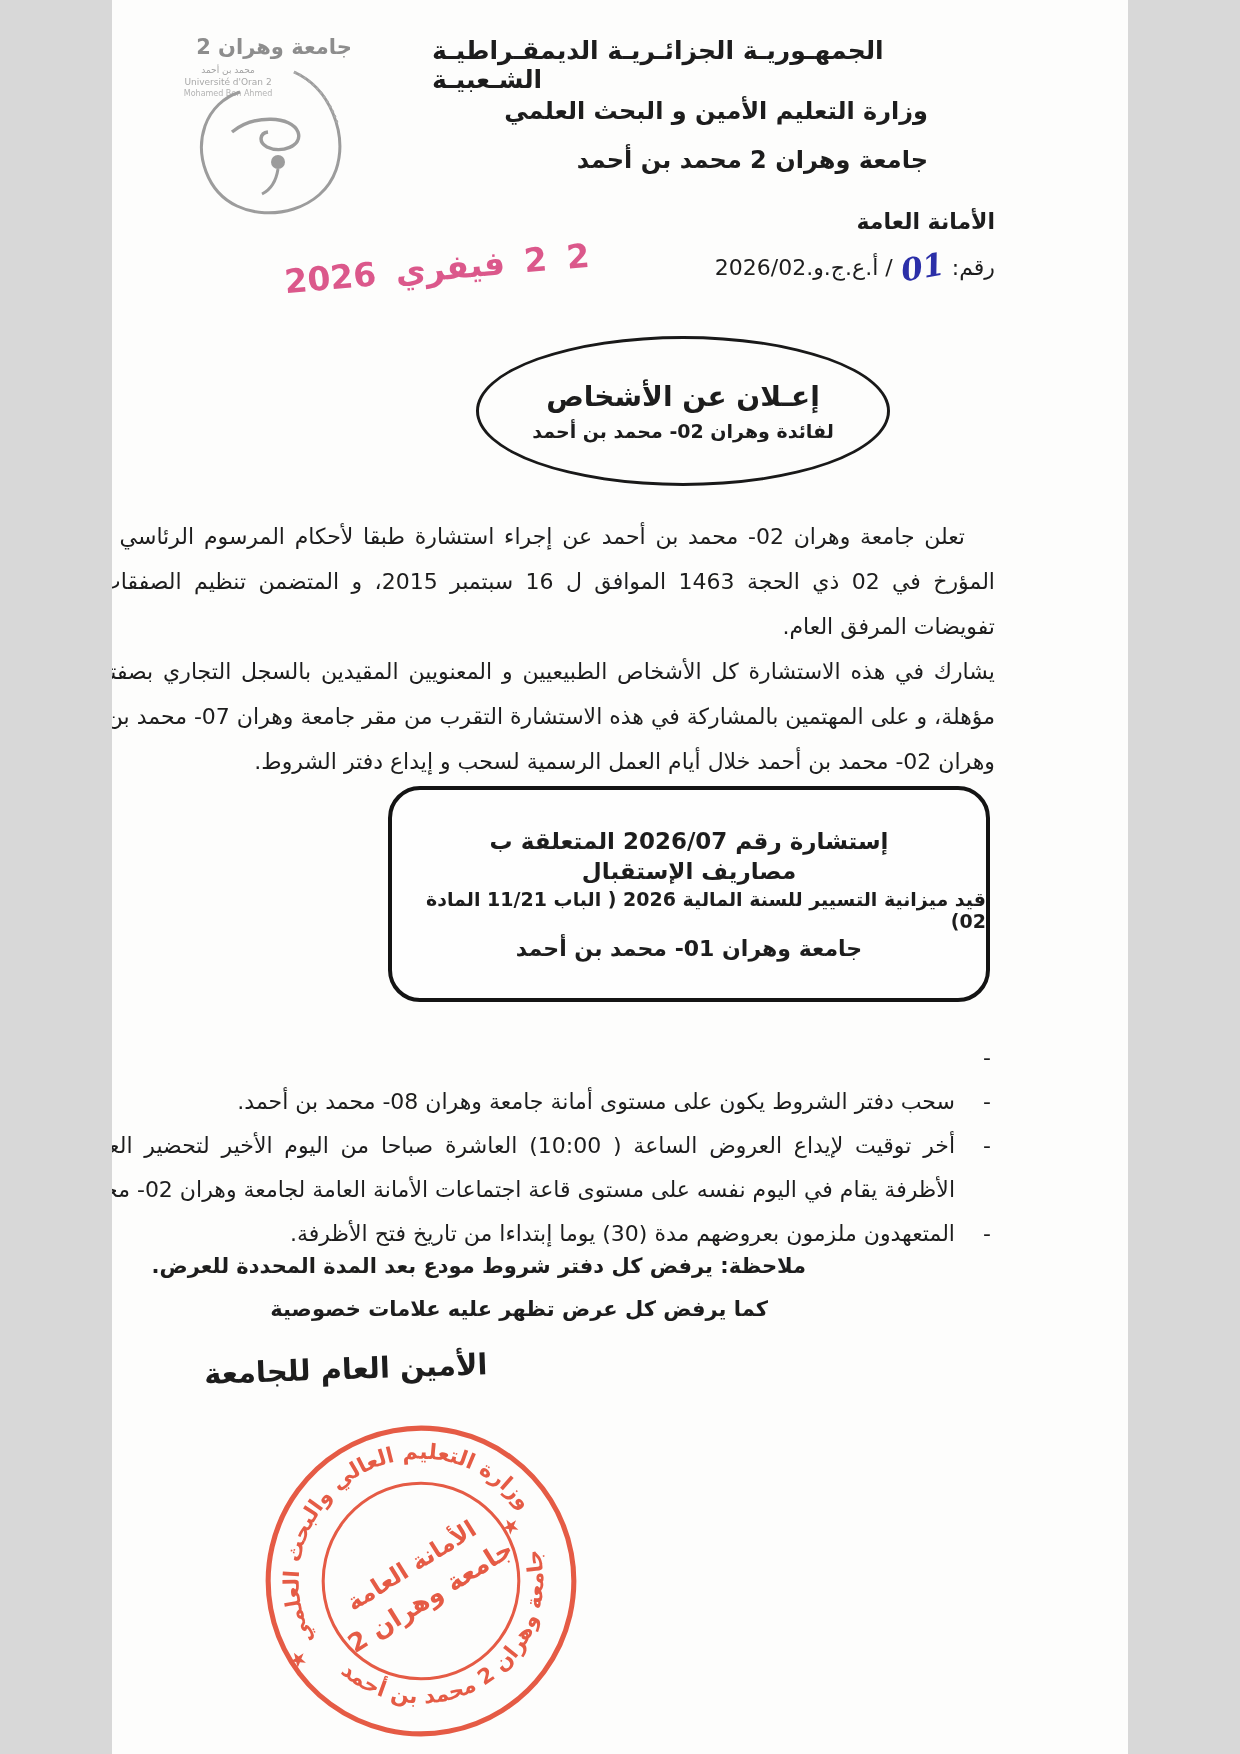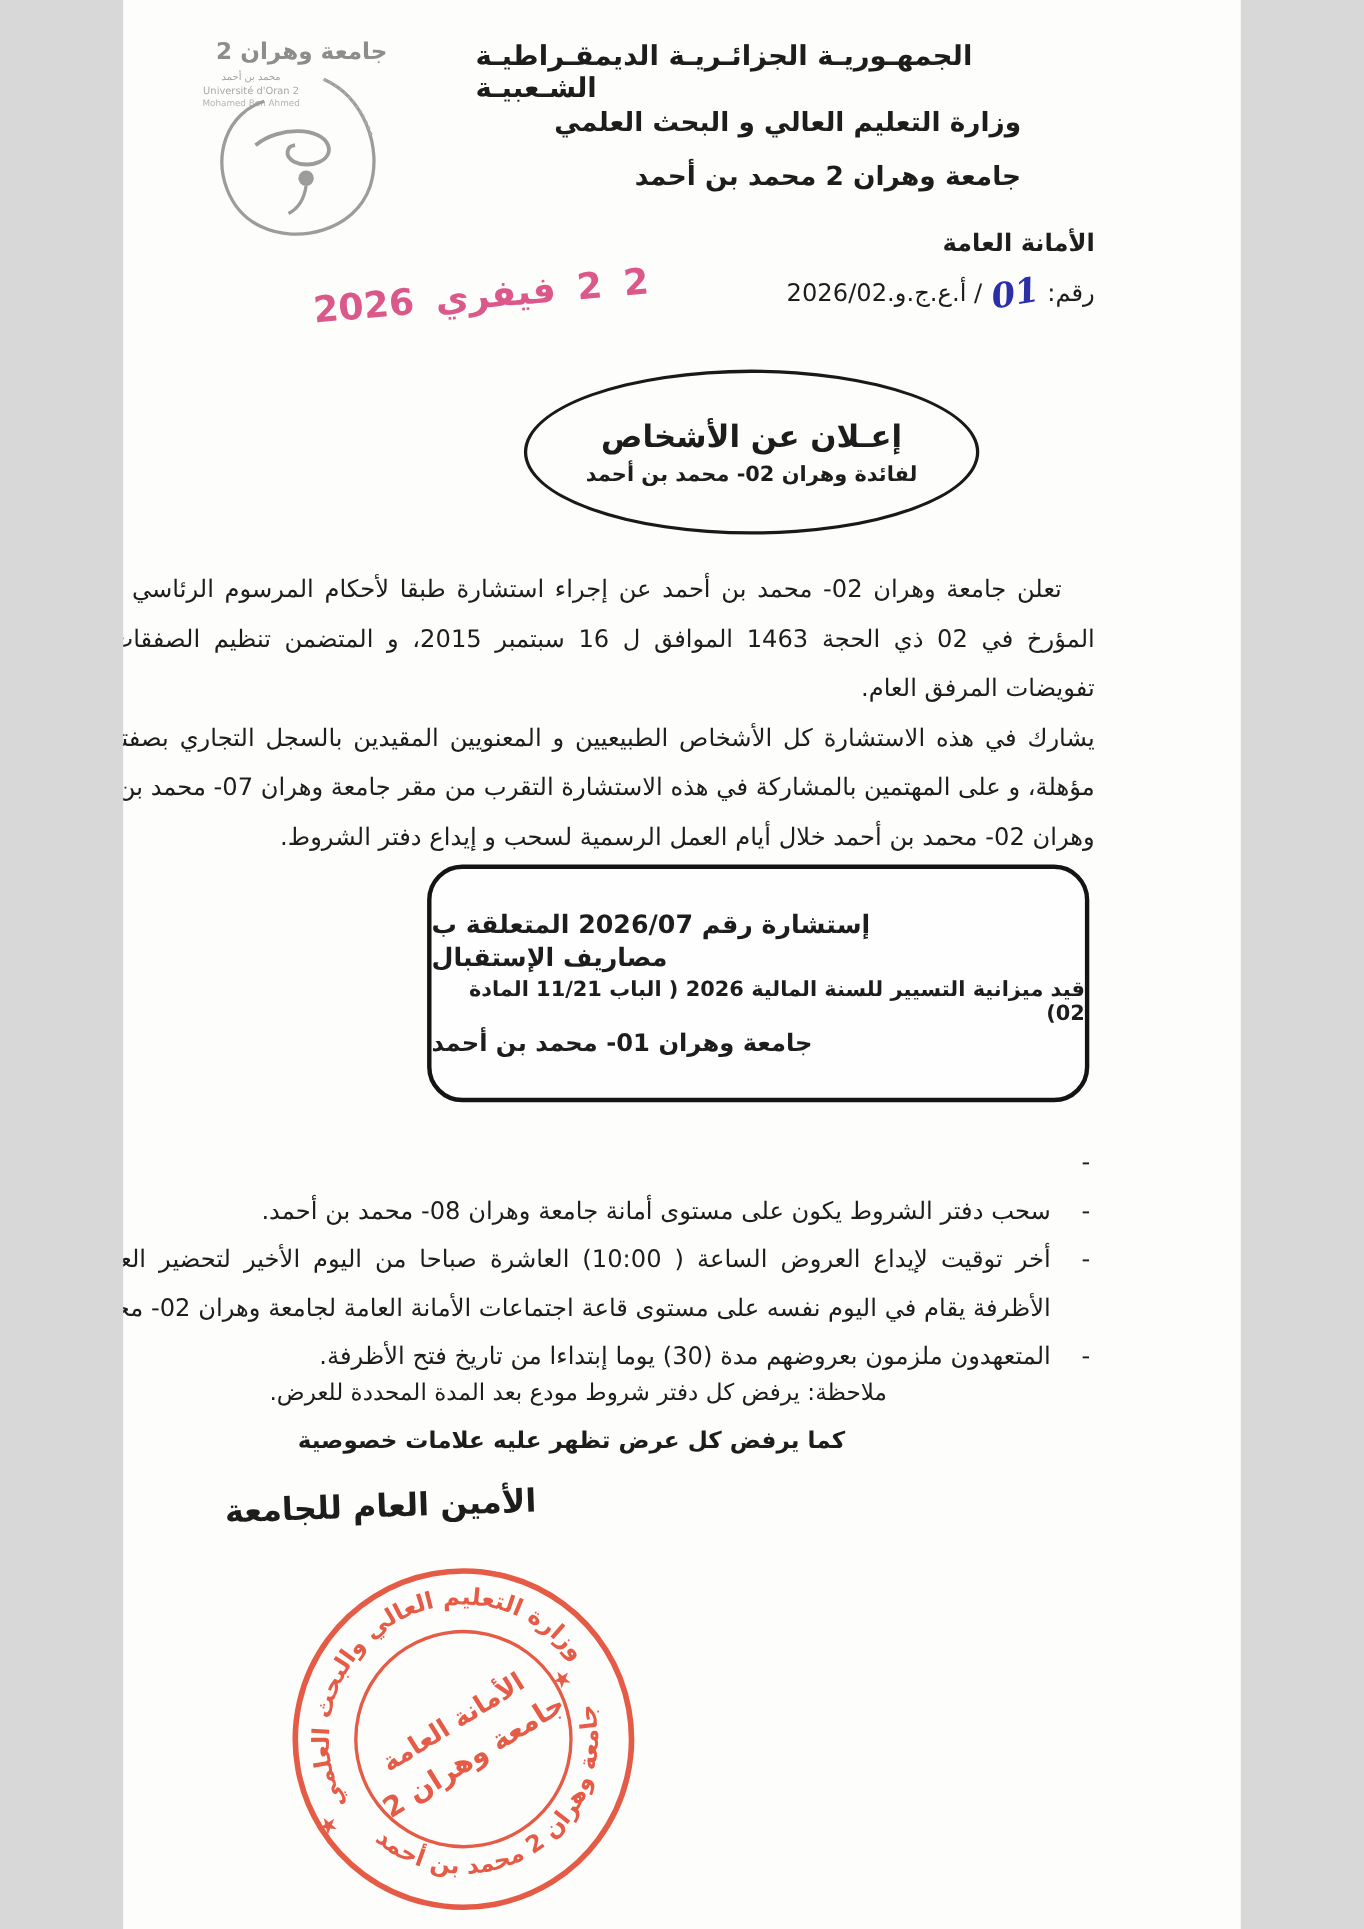--- a/index.html
+++ b/index.html
@@ -28,32 +28,32 @@
   .oval-title{font-size:28px;font-weight:bold;}
   .oval-sub{font-size:19px;font-weight:bold;}
   
   .body-text{position:absolute;top:514px;right:133px;width:1008px;
     font-size:22px;line-height:45px;text-align:justify;}
   .body-text p{margin:0;}
   .body-text p.p1{text-indent:30px;}
   
   .cons-box{position:absolute;left:276px;top:786px;width:594px;height:208px;
     border:4px solid #141414;border-radius:32px;background:#fefefe;
-    display:flex;flex-direction:column;align-items:flex-end;justify-content:center;gap:4px;}
+    display:flex;flex-direction:column;align-items:center;justify-content:center;gap:4px;}
   .cons-l1{font-size:23px;font-weight:bold;}
   .cons-l2{font-size:23px;font-weight:bold;}
   .cons-l3{font-size:19px;font-weight:600;}
   .cons-l4{font-size:22px;font-weight:bold;}
   
   .terms{position:absolute;top:1036px;right:133px;width:1008px;font-size:22px;line-height:44px;}
   .term{display:flex;gap:24px;align-items:flex-start;}
   .term .dash{flex:none;width:16px;text-align:center;}
   .term .term-text{text-align:justify;}
   
-  .note1{position:absolute;top:1254px;right:322px;font-size:21px;font-weight:400;white-space:nowrap;}
+  .note1{position:absolute;top:1254px;right:322px;font-size:21px;font-weight:700;white-space:nowrap;}
   .note2{position:absolute;top:1297px;right:360px;font-size:21px;font-weight:600;white-space:nowrap;}
   
   .signature{position:absolute;top:1352px;left:92px;font-size:29px;font-weight:bold;
     transform:rotate(-2deg);white-space:nowrap;}
   .stamp{position:absolute;left:146px;top:1418px;width:326px;height:326px;
     transform:rotate(-32deg);opacity:.93;}
 </style>
 </head>
 <body>
 
@@ -67,21 +67,21 @@
       <text x="64" y="68" text-anchor="middle" font-size="8" fill="#b3b3b3">Mohamed Ben Ahmed</text>
       <path d="M 130,44 C 166,60 184,106 172,142 C 158,182 106,194 73,178 C 43,164 31,127 41,98 C 47,81 60,69 76,64" fill="none" stroke="#9c9c9c" stroke-width="3"></path>
       <path d="M 130,44 C 152,54 167,74 174,97" fill="none" stroke="#ababab" stroke-width="2.5" stroke-dasharray="2.5,3"></path>
       <path d="M 68,104 C 90,86 128,88 134,104 C 139,118 117,126 103,119 C 94,114 96,105 104,104" fill="none" stroke="#9c9c9c" stroke-width="3.5"></path>
       <circle cx="114" cy="134" r="7" fill="#9c9c9c"></circle>
       <path d="M 114,141 C 112,154 106,162 98,166" fill="none" stroke="#9c9c9c" stroke-width="3"></path>
     </svg>
   </div>
 
   <div class="republic">الجمهـوريـة الجزائـريـة الديمقـراطيـة الشـعبيـة</div>
-  <div class="ministry">وزارة التعليم العالي و البحث العلمي</div>
+  <div class="ministry">وزارة التعليم الأمين و البحث العلمي</div>
   <div class="university-line">جامعة وهران 2 محمد بن أحمد</div>
   <div class="secretariat">الأمانة العامة</div>
 
   <div class="ref-line">
     <span>رقم:</span><span class="ref-number">01</span><span>/ أ.ع.ج.و.2026/02</span>
   </div>
 
   <div class="date-stamp">2 2 فيفري 2026</div>
 
   <div class="oval">

